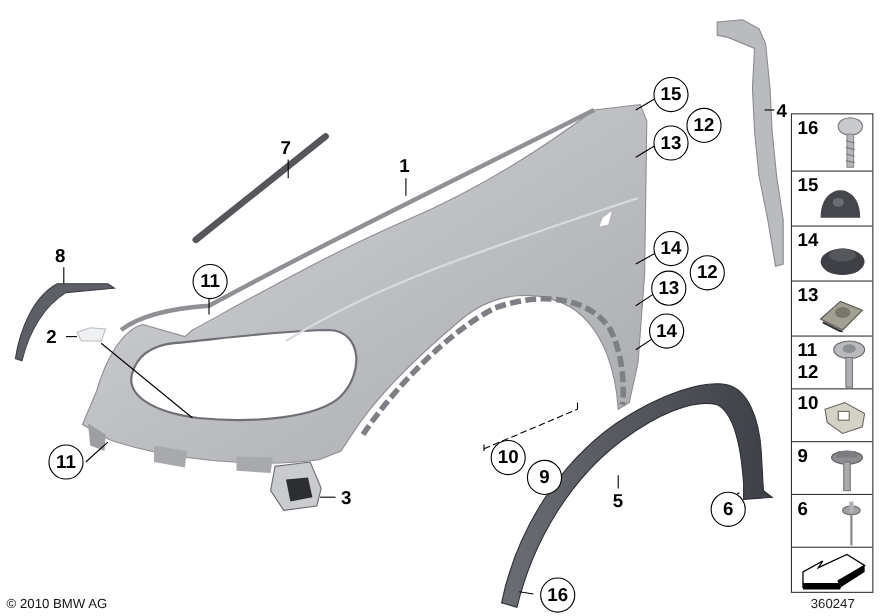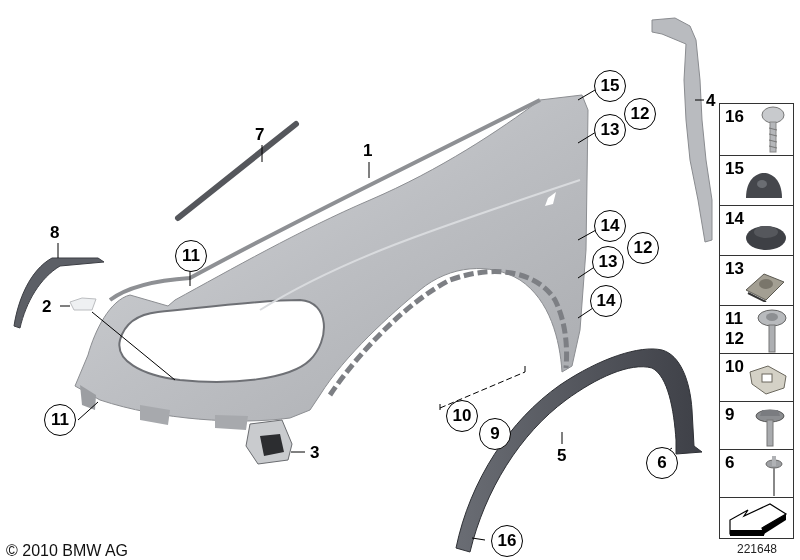--- a/index.html
+++ b/index.html
@@ -5,21 +5,21 @@
   html,body{margin:0;padding:0;background:#ffffff;}
   body{width:800px;height:560px;position:relative;overflow:hidden;font-family:"Liberation Sans",sans-serif;}
   #stage{position:absolute;left:0;top:0;width:800px;height:560px;}
   .lbl{position:absolute;font-family:"Liberation Sans",sans-serif;font-weight:bold;font-size:17px;color:#000;line-height:1;}
   .circ{position:absolute;width:32px;height:32px;border:1.6px solid #000;border-radius:50%;background:#fff;box-sizing:border-box;display:flex;align-items:center;justify-content:center;font-family:"Liberation Sans",sans-serif;font-weight:bold;font-size:17px;color:#000;cursor:pointer;}
   .legend{position:absolute;left:719px;top:103px;width:75px;height:436px;border:1px solid #333;box-sizing:border-box;background:#fff;}
   .cell{position:absolute;left:0;width:73px;border-bottom:1px solid #333;box-sizing:border-box;}
   .cell .num{position:absolute;left:5px;top:4px;font-weight:bold;font-size:17px;line-height:1;color:#000;}
   .cell .num2{position:absolute;left:5px;top:24px;font-weight:bold;font-size:17px;line-height:1;color:#000;}
   .cell svg{position:absolute;}
-  .copyright{position:absolute;left:6px;top:542px;font-size:16px;color:#111;}
+  .copyright{position:absolute;left:6px;top:542px;font-size:12px;color:#111;}
   .diagid{position:absolute;left:737px;top:542px;font-size:12px;color:#222;}
 </style>
 </head>
 <body>
 
 <div id="stage">
 
   <svg width="800" height="560" style="position:absolute;left:0;top:0;">
     <defs>
       <linearGradient id="fg" x1="0" y1="0" x2="1" y2="1">
@@ -183,14 +183,14 @@
     <div class="cell" style="top:394px;height:40px;border-bottom:none;">
       <svg width="66" height="38" style="left:4px;top:2px;">
         <path d="M6,20 L6,34 L40,34 L38,28 L62,14 L46,4 L20,16 L24,10 Z" fill="#fff" stroke="#000" stroke-width="1.2"></path>
         <path d="M6,30 L40,30 L40,36 L6,36 Z" fill="#000"></path>
         <path d="M38,28 L62,14 L62,20 L40,34 Z" fill="#000"></path>
       </svg>
     </div>
   </div>
 
   <span class="copyright">© 2010 BMW AG</span>
-  <span class="diagid">221648</span>
+  <span class="diagid">360247</span>
 </div>
 
 </body></html>

